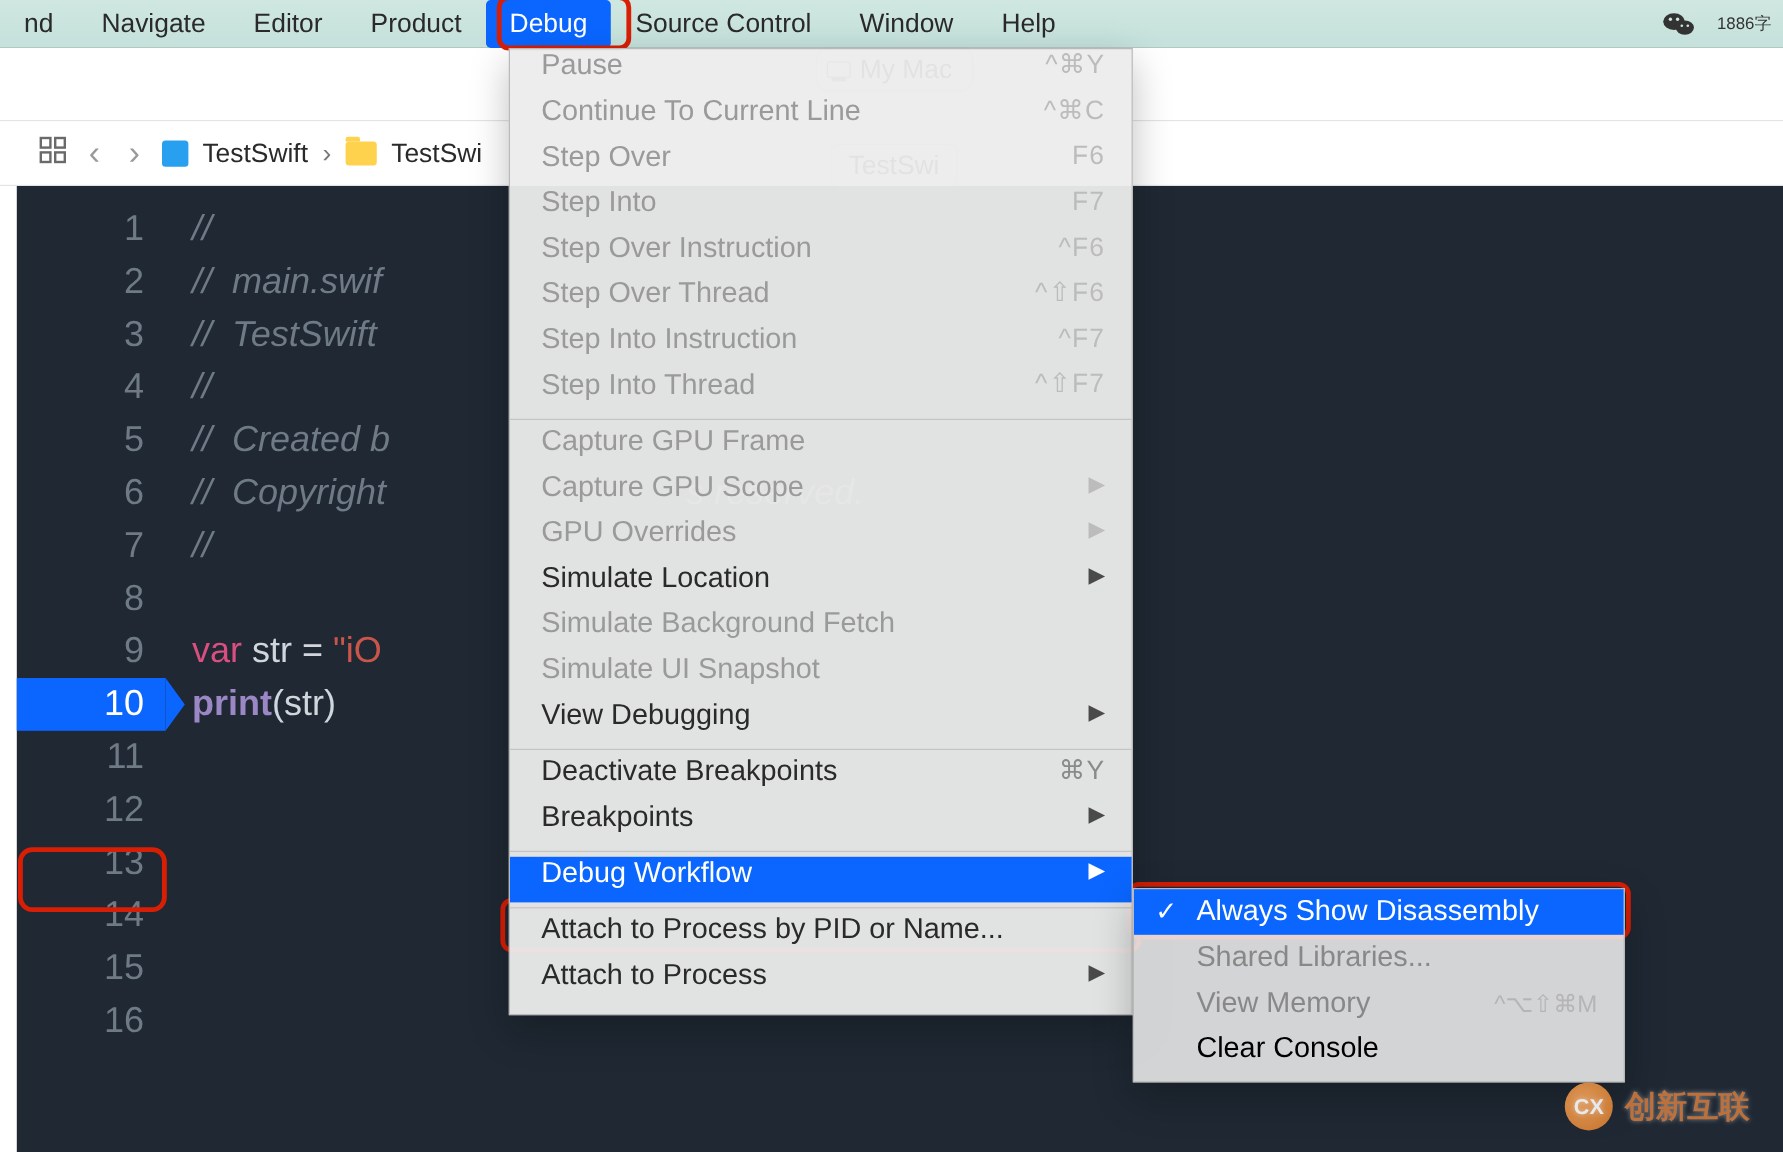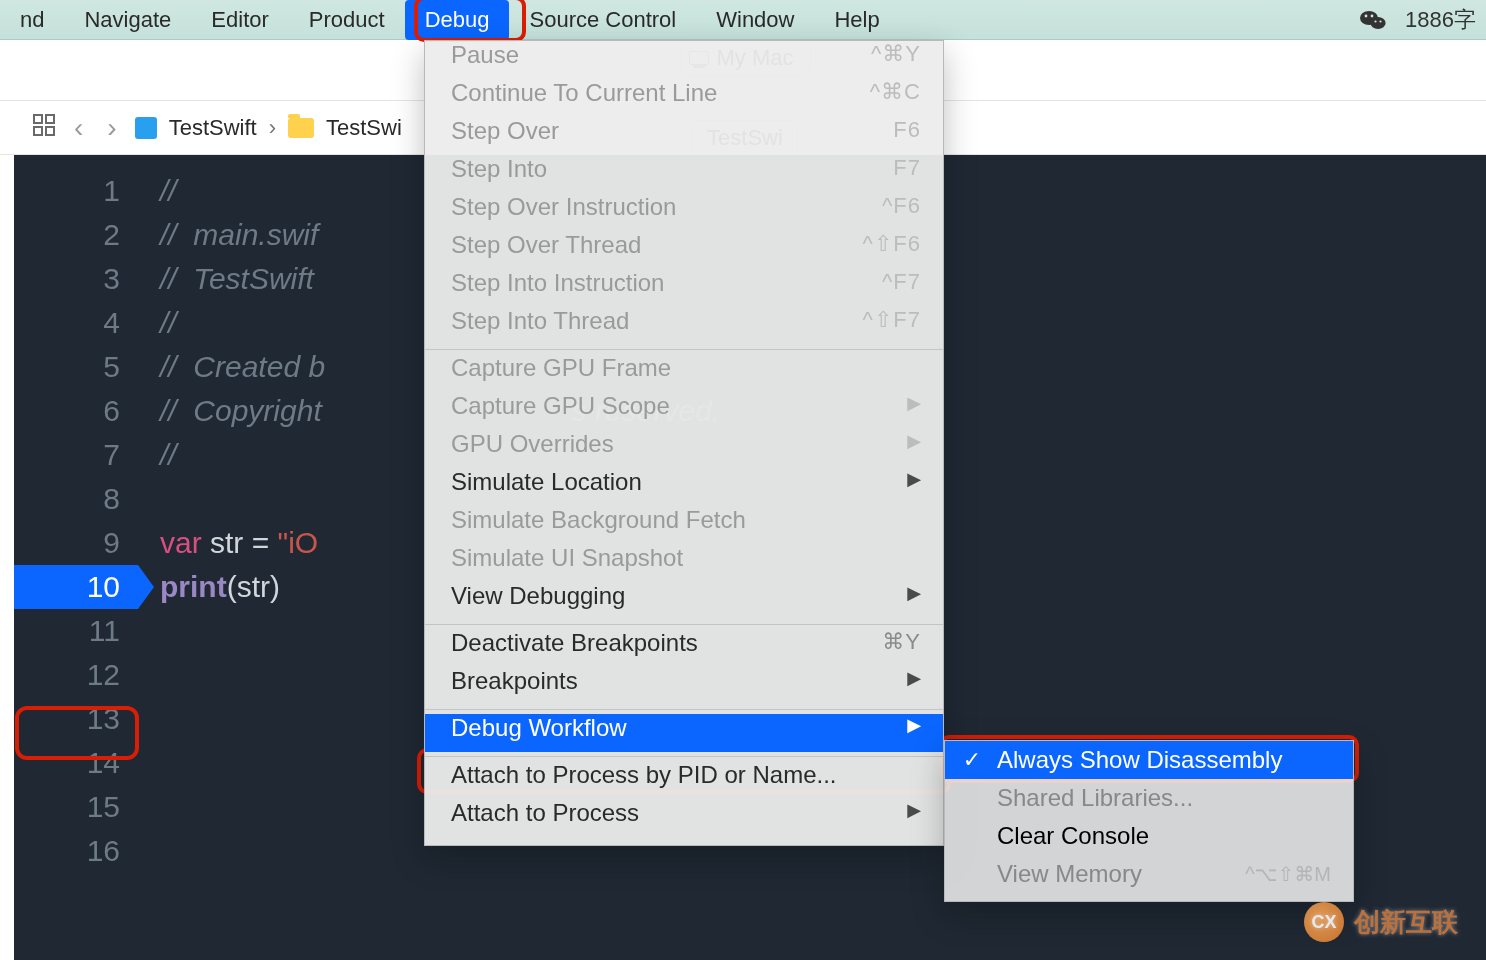--- a/index.html
+++ b/index.html
@@ -19,21 +19,21 @@
     padding:0 20px; height:40px; display:flex; align-items:center;
     user-select:none; cursor:default;
   }
   .menubar .mitem.selected{
     background:#0a66ff; color:#fff; border-radius:4px;
     position:relative;
   }
   .menubar .spacer{flex:1;}
   .menubar .status{
     display:flex; align-items:center; gap:18px; padding-right:10px;
-    color:#333; font-size:22px;
+    color:#333; font-size:14px;
   }
   .wechat-icon{display:inline-flex; align-items:center; justify-content:center;}
 
   
   .menu-outline{
     position:absolute; border:4px solid #d81e05; border-radius:10px;
     pointer-events:none;
   }
 
   
@@ -400,29 +400,29 @@
 
 <div class="submenu" id="submenu">
     <div class="srow hl">
       <span class="chk">✓</span>
       <span class="slabel">Always Show Disassembly</span>
     </div>
     <div class="srow gray">
       <span class="chk"></span>
       <span class="slabel">Shared Libraries...</span>
     </div>
-    <div class="srow">
-      <span class="chk"></span>
-      <span class="slabel">Clear Console</span>
-    </div>
     <div class="srow gray">
       <span class="chk"></span>
       <span class="slabel">View Memory</span>
       <span class="short">^⌥⇧⌘M</span>
     </div>
+    <div class="srow">
+      <span class="chk"></span>
+      <span class="slabel">Clear Console</span>
+    </div>
   </div>
 
 <div class="wm">
   <div class="wm-badge">
       <span>CX</span>
     </div>
   <span>创新互联</span>
 </div>
 
 <div class="row-outline" style="left: 417px; top: 748px; width: 534px; height: 46px;"></div>

